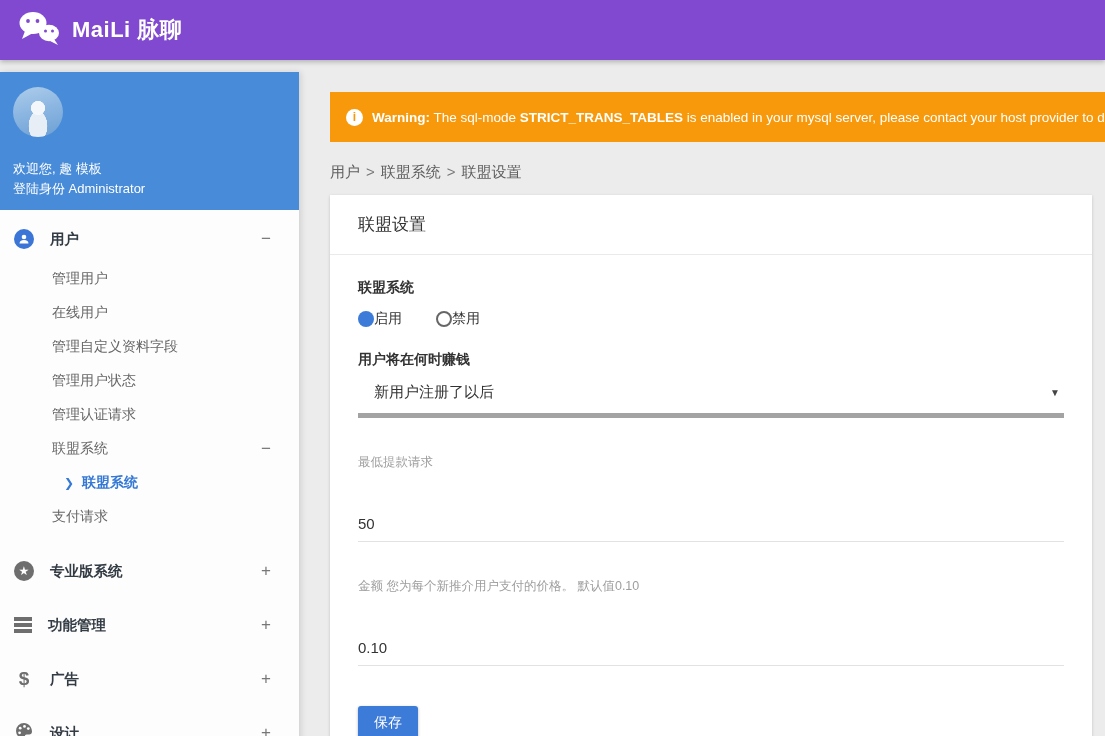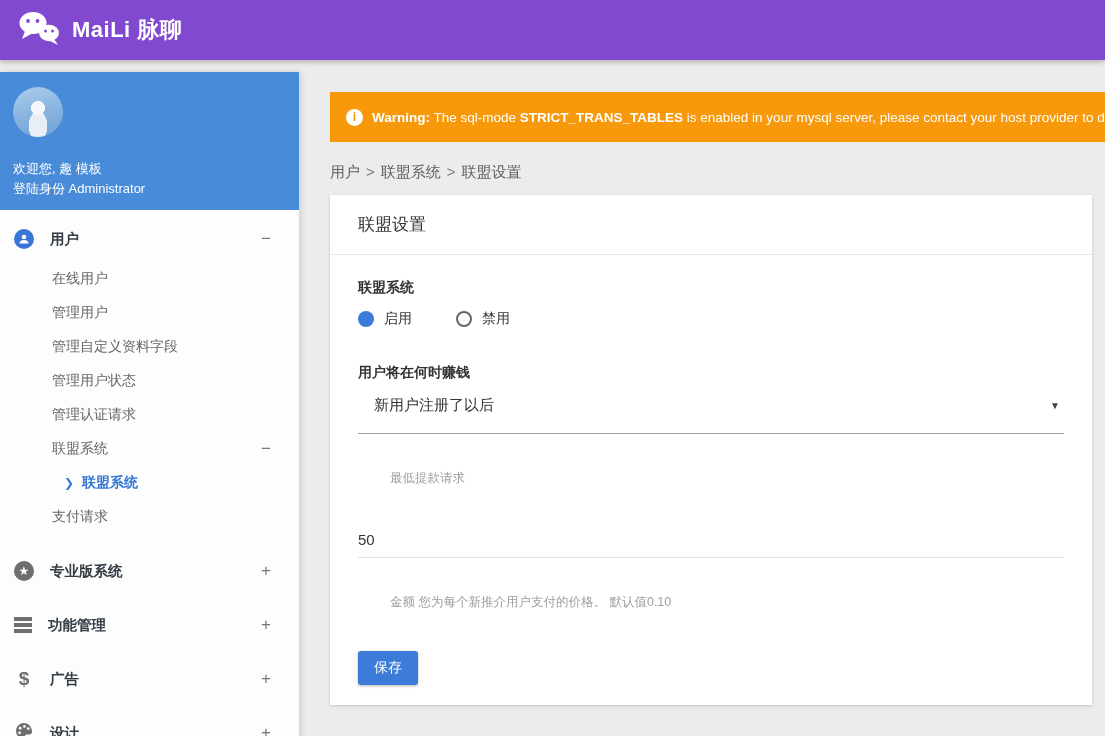--- a/index.html
+++ b/index.html
@@ -58,35 +58,35 @@
   .crumb { margin:21px 0 0 31px; font-size:15px; color:#5f5f5f; }
   .crumb span { margin:0 6px; color:#777; }
 
   .card { margin:13px 0 0 31px; width:762px; background:#fff;
     box-shadow:0 1px 3px rgba(0,0,0,.18); }
   .card-h { padding:18px 28px; border-bottom:1px solid #eaeaea; }
   .card-title { font-size:17px; color:#333; }
   .card-b { padding:24px 28px 20px; }
 
   .grp-label { font-size:14px; font-weight:bold; color:#333; }
-  .radio-row { display:flex; align-items:center; margin-top:13px; gap:10px; }
+  .radio-row { display:flex; align-items:center; margin-top:13px; }
   .radio { width:16px; height:16px; border-radius:50%; flex:0 0 auto; cursor:pointer; }
   .radio.sel { background:#3d7bd8; }
   .radio.unsel { border:2px solid #666; background:#fff; }
   .radio-label { font-size:14px; color:#333; margin-right:34px; }
 
-  .sel-group { margin-top:36px; }
+  .sel-group { margin-top:23px; }
   .sel-box { display:flex; align-items:center; justify-content:space-between;
-    padding:14px 4px 18px 16px; border-bottom:1px solid #a3a3a3; cursor:pointer; }
+    padding:14px 4px 11px 16px; border-bottom:5px solid #a3a3a3; cursor:pointer; }
   .sel-value { font-size:15px; color:#333; }
   .sel-caret { font-size:10px; color:#444; }
 
   .fld { margin-top:36px; }
   .fld.tight { margin-top:24px; }
-  .fld-label { font-size:12.5px; color:#9e9e9e;margin-left:32px; }
+  .fld-label { font-size:12.5px; color:#9e9e9e; }
   .fld input { display:block; width:100%; border:none; outline:none;
     border-bottom:1px solid #e2e2e2; font-size:15px; color:#333;
     padding:6px 0 9px; background:transparent;
     font-family:"Liberation Sans","DejaVu Sans",sans-serif;margin-top:38px; }
 
   .save-btn { margin-top:40px; background:#3d7bd8; color:#fff; border:none;
     font-size:14px; padding:8px 16px; border-radius:3px; cursor:pointer;
     box-shadow:0 1px 3px rgba(0,0,0,.3);
     font-family:"Liberation Sans","DejaVu Sans",sans-serif; }
 </style>
@@ -127,24 +127,24 @@
         <svg width="12" height="12" viewBox="0 0 12 12">
           <circle cx="6" cy="4" r="2.3" fill="#fff"></circle>
           <path d="M1.5 10.5 a4.5 3.6 0 0 1 9 0 Z" fill="#fff"></path>
         </svg>
       </span>
       <span class="m-label">用户</span>
       <span class="m-toggle">−</span>
     </div>
 
     <div class="m-row m-sub">
+      <span>管理用户</span>
+    </div>
+    <div class="m-row m-sub">
       <span>在线用户</span>
-    </div>
-    <div class="m-row m-sub">
-      <span>管理用户</span>
     </div>
     <div class="m-row m-sub">
       <span>管理自定义资料字段</span>
     </div>
     <div class="m-row m-sub">
       <span>管理用户状态</span>
     </div>
     <div class="m-row m-sub">
       <span>管理认证请求</span>
     </div>
@@ -239,20 +239,21 @@
         </div>
       </div>
 
       <div class="fld">
         <div class="fld-label">最低提款请求</div>
         <input type="text" value="50" style="">
       </div>
 
       <div class="fld">
         <div class="fld-label">金额 您为每个新推介用户支付的价格。 默认值0.10</div>
+        <input type="text" value="0.10" style="">
       </div>
 
 
       <button class="save-btn">保存</button>
 
     </div>
   </div>
 </div>
 
 </body></html>

